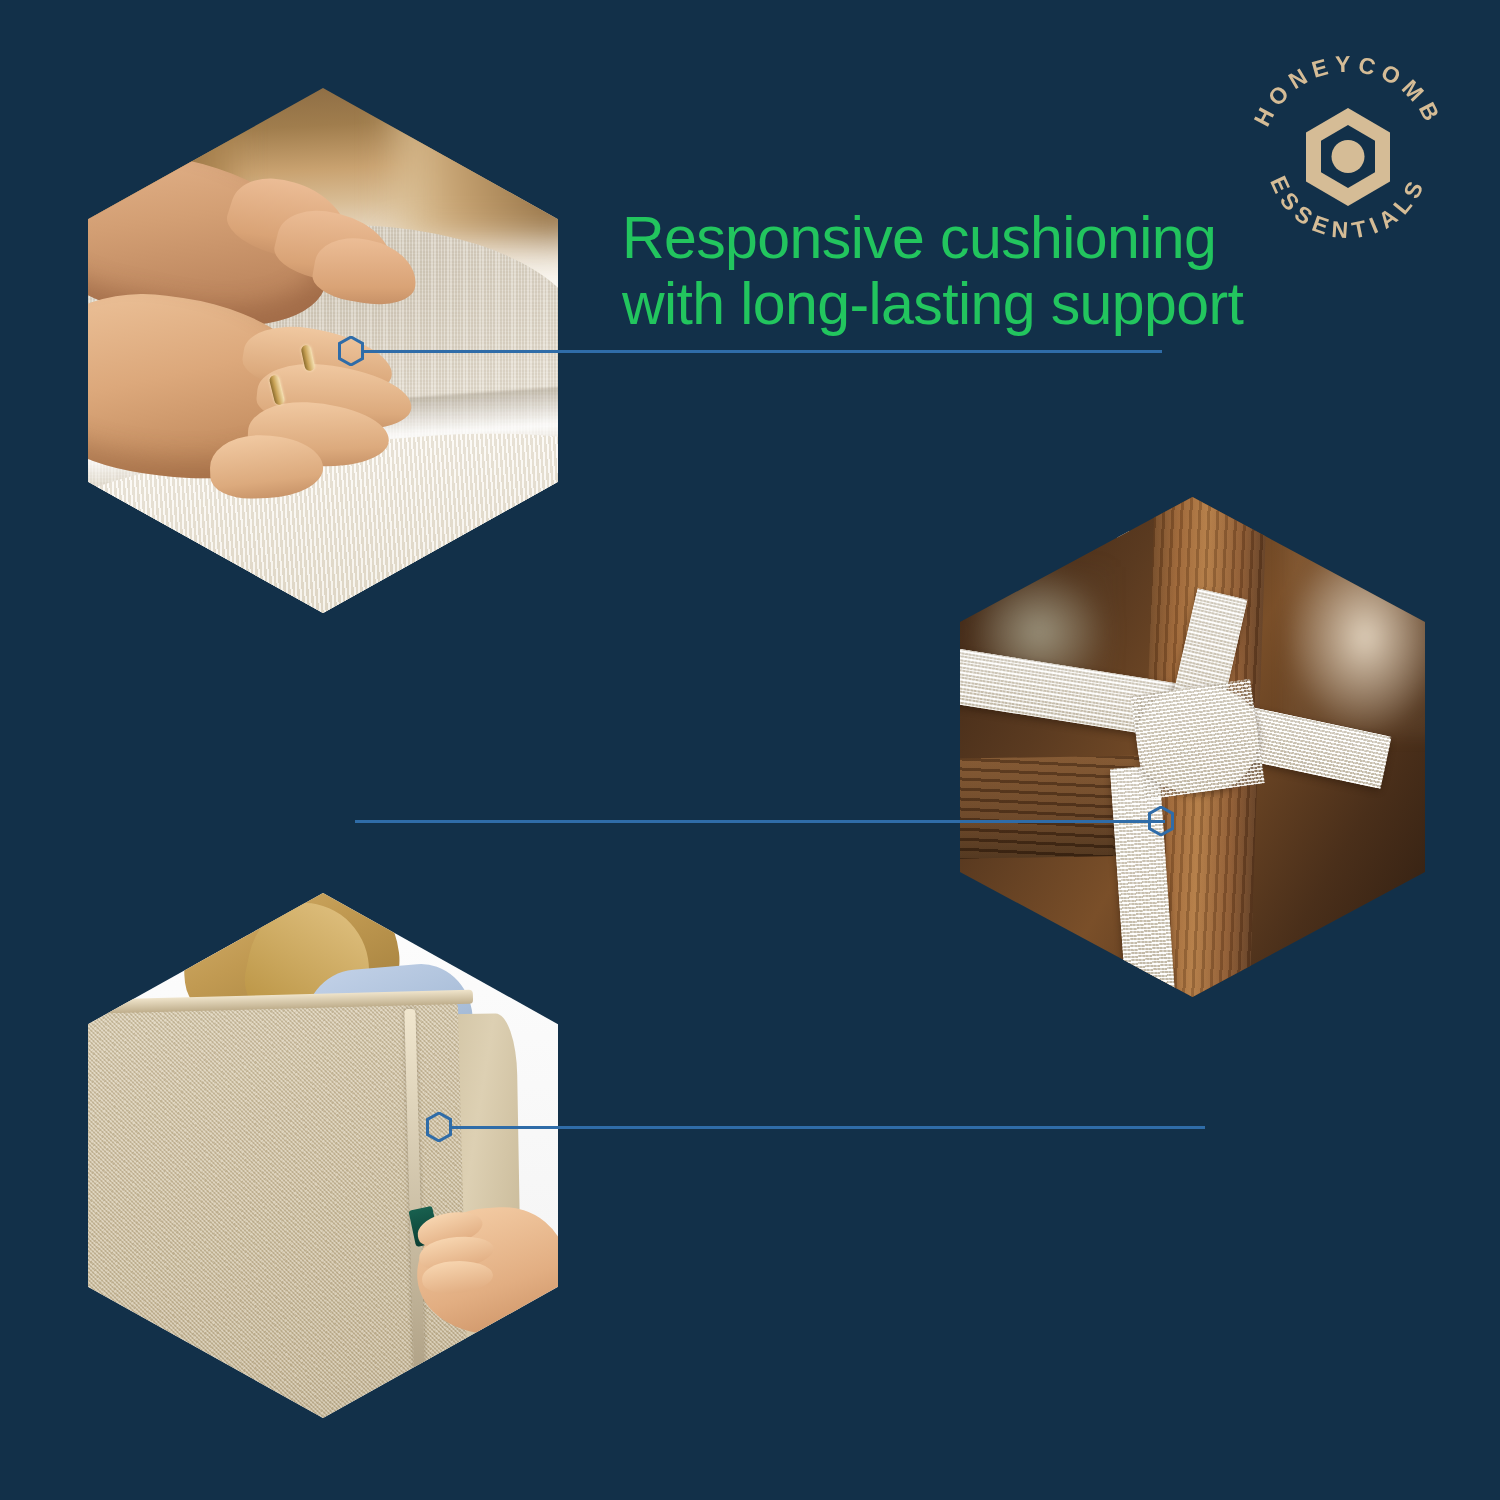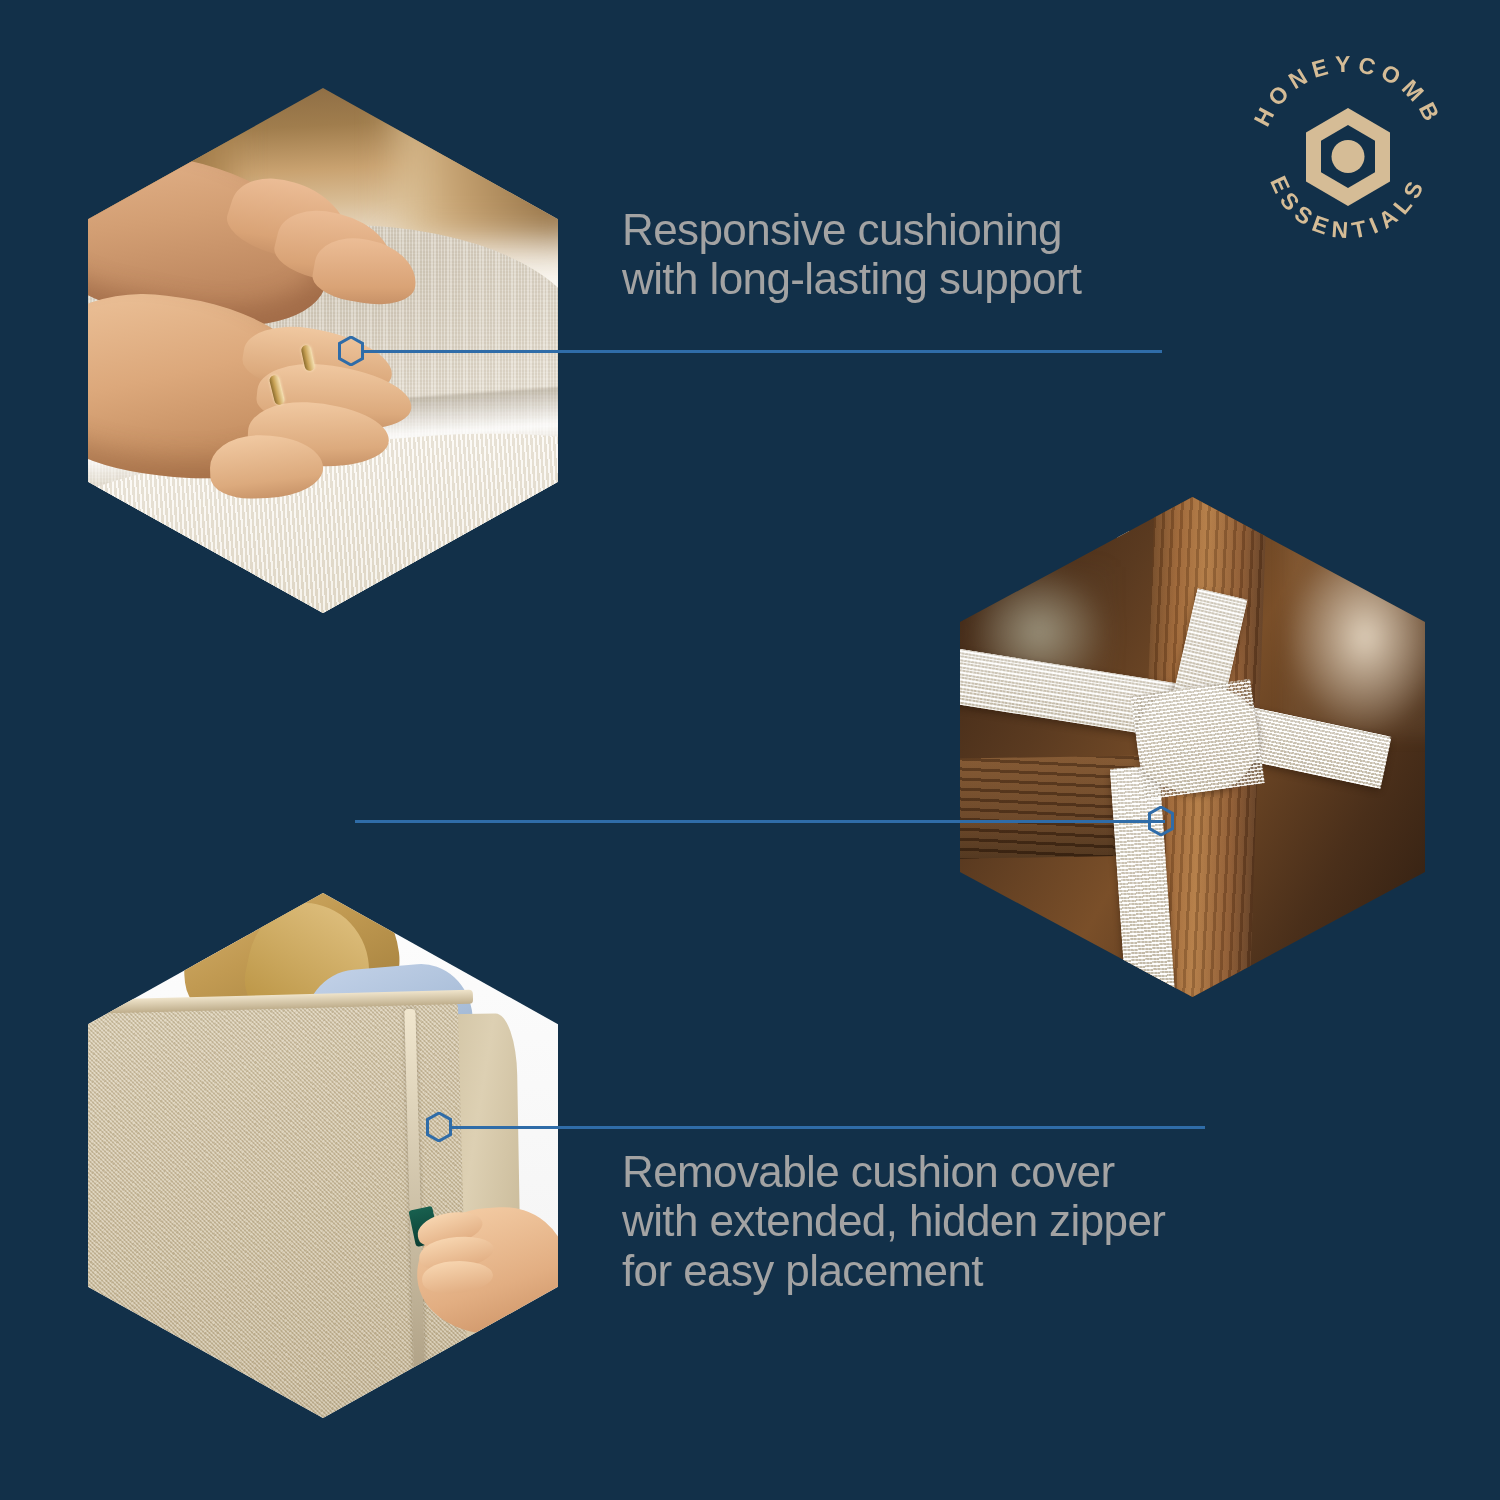--- a/index.html
+++ b/index.html
@@ -269,22 +269,22 @@
     background: #2f6ca8;
   }
   .callout-hex {
     position: absolute;
     width: 26px; height: 30px;
   }
 
   
   .callout-text {
     position: absolute;
-    color: #a3a3a3;
-    font-size: 44px;
+    color: #22c55e;
+    font-size: 59px;
     line-height: 1.12;
     letter-spacing: -.6px;
     white-space: pre-line;
   }
   #text-1 { left: 622px; top: 205px; text-align: left; }
   #text-2 { left: 92px;  top: 673px; width: 812px; text-align: right; }
   #text-3 { left: 622px; top: 1147px; text-align: left; }
 
   
   #logo {
@@ -388,23 +388,20 @@
 
   <div class="callout-line" style="left:450px; top:1126px; width:755px;"></div>
   <svg class="callout-hex" style="left:426px; top:1112px;" viewBox="0 0 26 30">
     <polygon points="13,1 24.5,7.5 24.5,22.5 13,29 1.5,22.5 1.5,7.5" fill="none" stroke="#2f6ca8" stroke-width="3"></polygon>
   </svg>
 
   <div class="callout-text" id="text-1">Responsive cushioning
 with long-lasting support</div>
 
 
-  <div class="callout-text" id="text-3">Removable cushion cover
-with extended, hidden zipper
-for easy placement</div>
 
   <div id="logo">
     <svg viewBox="0 0 222 222" xmlns="http://www.w3.org/2000/svg">
       <defs>
         <path id="arcTop" d="M 26,111 A 85,85 0 0 1 196,111"></path>
         <path id="arcBottom" d="M 30,111 A 81,81 0 0 0 192,111"></path>
       </defs>
 
       <text font-family="Liberation Sans, sans-serif" font-size="23" font-weight="bold" letter-spacing="6.2" fill="#d5bc96">
         <textPath href="#arcTop" startOffset="50%" text-anchor="middle">HONEYCOMB</textPath>

